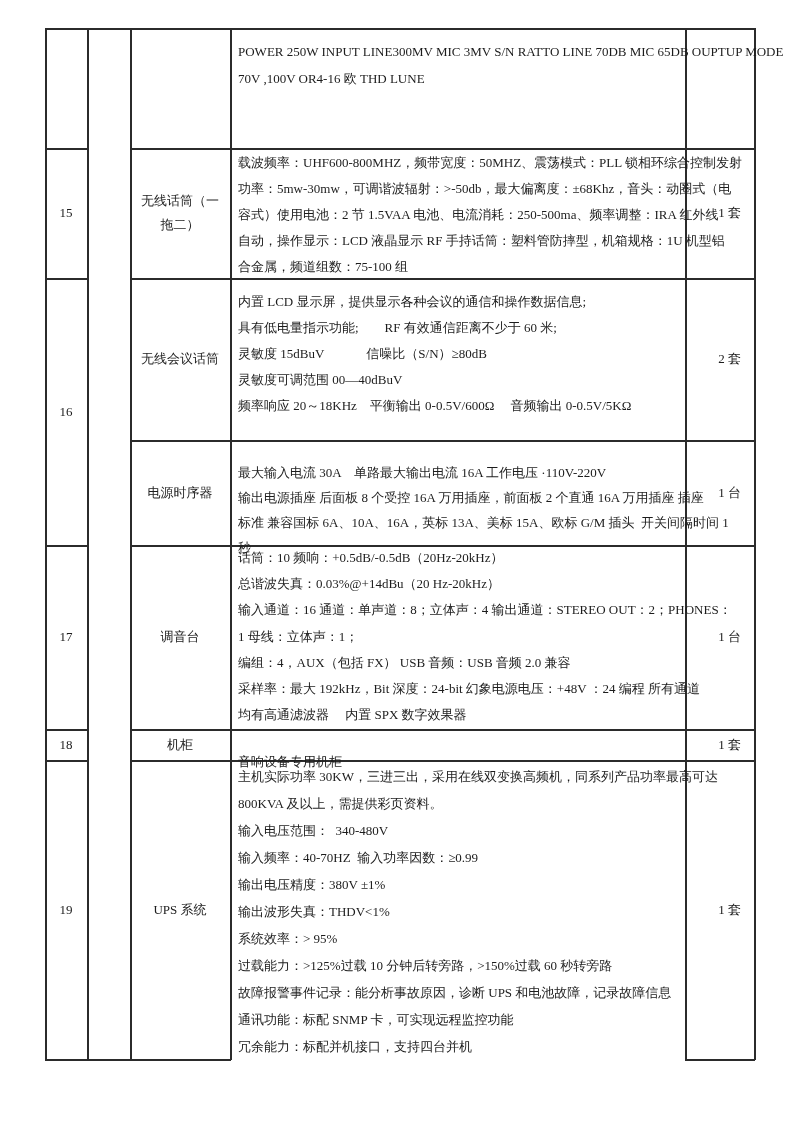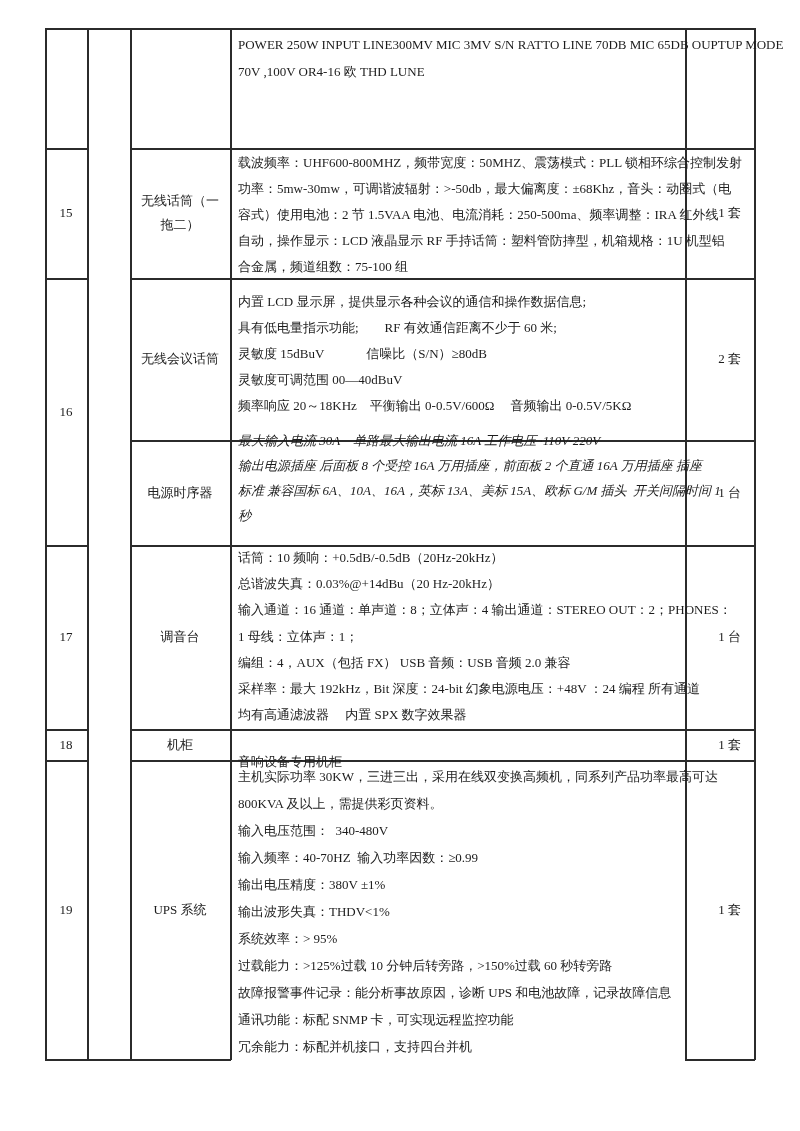--- a/index.html
+++ b/index.html
@@ -34,24 +34,24 @@
   .num-16 { top:278px; height:267px; }
   .name-16a,.qty-16a { top:278px; height:162px; }
   .name-16b,.qty-16b { top:440px; height:105px; }
   .num-17,.name-17,.qty-17 { top:545px; height:184px; }
   .num-18,.name-18,.qty-18 { top:729px; height:31px; }
   .num-19,.name-19,.qty-19 { top:760px; height:300px; }
 
   
   .spec { position:absolute; left:238px; width:442px; overflow:visible; }
   .spec > div { white-space:pre; height:var(--lh); line-height:var(--lh); }
-  .spec-r0 { top:28px;  --lh:27px;   padding-top:3px; }
+  .spec-r0 { top:28px;  --lh:27px;   padding-top:10px; }
   .spec-r1 { top:148px; --lh:26px;   padding-top:2px; }
   .spec-r2 { top:278px; --lh:26px;   padding-top:11px; }
-  .spec-r3 { top:420px; --lh:25px;   padding-top:8px;font-style:italic; }
+  .spec-r3 { top:440px; --lh:25px;   padding-top:20px; }
   .spec-r4 { top:545px; --lh:26.2px; padding-top:0px; }
   .spec-r5 { top:746px; --lh:31px;   padding-top:0px; }
   .spec-r6 { top:760px; --lh:27px;   padding-top:3px; }
 </style>
 </head>
 <body>
 
 <div class="page">
 
   <div class="vline v1"></div>

